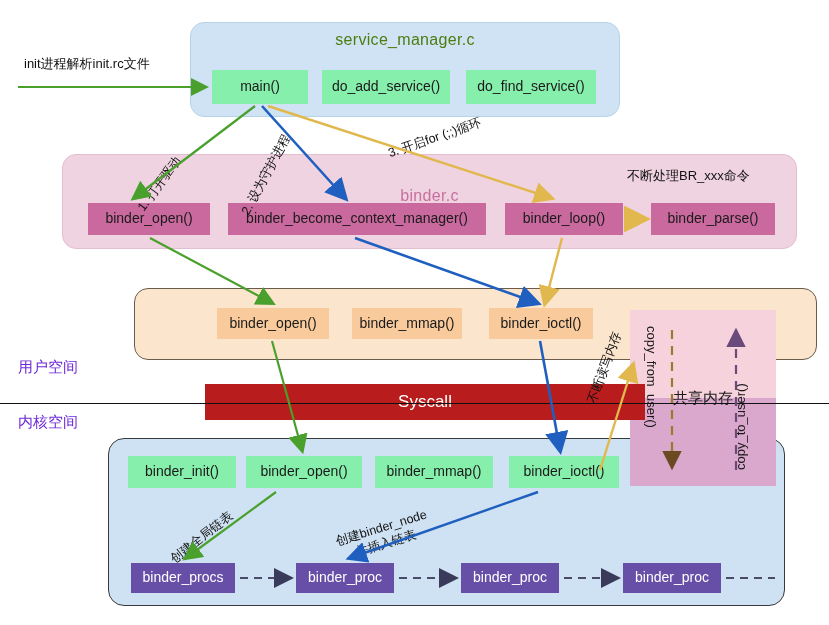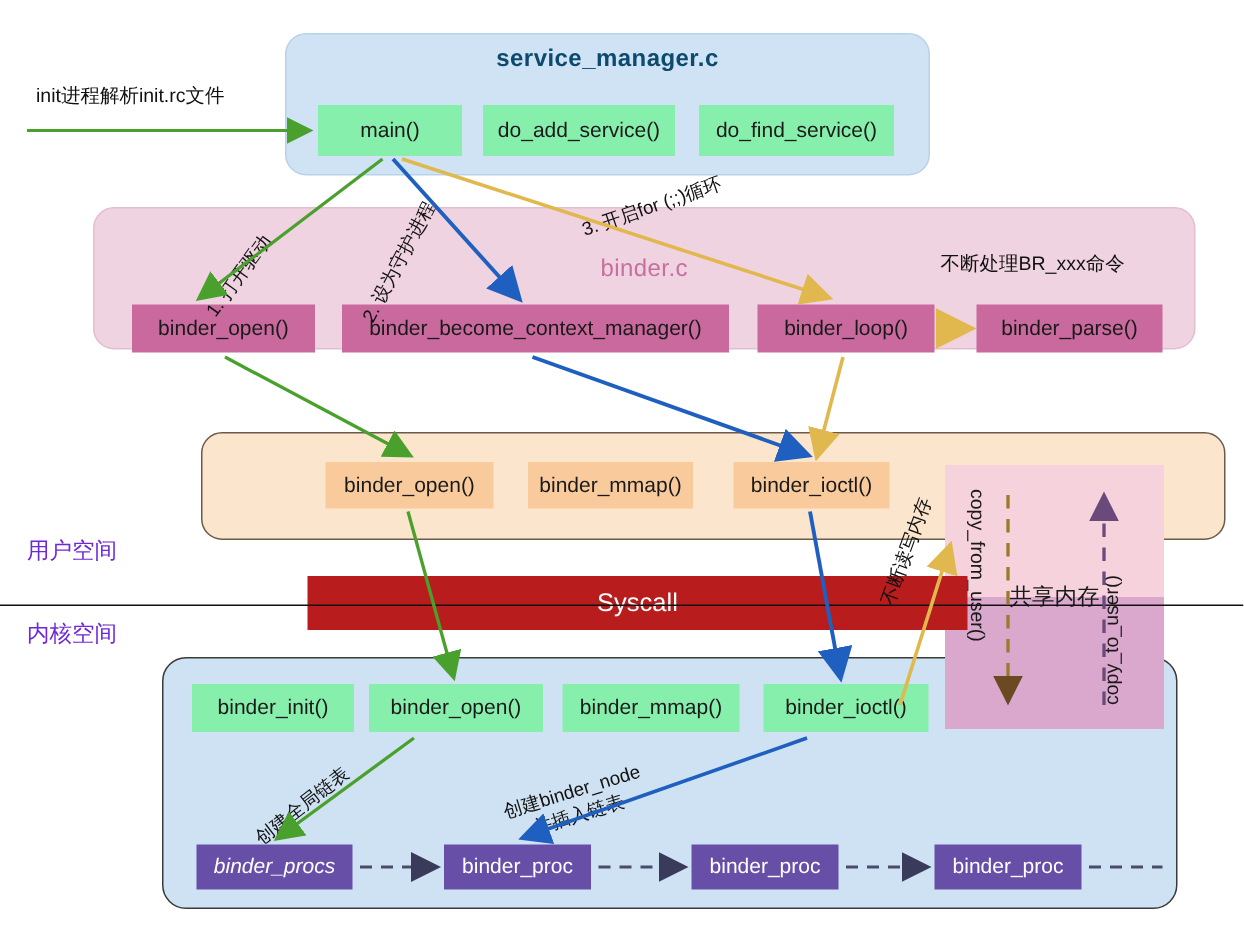--- a/index.html
+++ b/index.html
@@ -4,30 +4,30 @@
 <style>
   html,body{margin:0;padding:0;background:#ffffff;}
   body{width:829px;height:625px;overflow:hidden;
        font-family:"Liberation Sans","DejaVu Sans",sans-serif;}
   #stage{position:relative;width:829px;height:625px;background:#fff;}
 
   
   .panel{position:absolute;box-sizing:border-box;}
   .panel-sm{left:190px;top:22px;width:430px;height:95px;
             background:#cfe3f5;border:1px solid #b7d3ea;border-radius:14px;}
-  .panel-binder{left:62px;top:138px;width:735px;height:95px;
+  .panel-binder{left:62px;top:154px;width:735px;height:95px;
             background:#f0d3e0;border:1px solid #e3bdd0;border-radius:14px;}
   .panel-driver{left:134px;top:288px;width:683px;height:72px;
             background:#fce5cd;border:1.6px solid #6b5b4a;border-radius:14px;}
   .panel-kernel{left:108px;top:438px;width:677px;height:168px;
             background:#cfe2f3;border:1.6px solid #3a3a3a;border-radius:16px;}
 
   .panel-title{position:absolute;width:100%;text-align:center;
                font-size:16px;letter-spacing:.3px;}
-  .t-sm{top:8px;color:#0c4a6e;font-weight:bold;}
+  .t-sm{top:8px;color:#4d7c0f;}
   .t-binder{top:32px;color:#c76fa0;}
 
   
   .shm{position:absolute;left:630px;top:310px;width:146px;height:176px;
        background:#f6d2dc;}
   .shm-bottom{position:absolute;left:0;top:50%;width:100%;height:50%;
        background:#d9a8cc;}
   .shm-label{position:absolute;left:0;top:50%;width:100%;
        transform:translateY(-50%);text-align:center;
        font-size:15px;color:#1a1a1a;}
@@ -108,21 +108,21 @@
 
   <div class="node n-orange" style="left:217px;top:308px;width:112px;height:31px;">binder_open()</div>
   <div class="node n-orange" style="left:352px;top:308px;width:110px;height:31px;">binder_mmap()</div>
   <div class="node n-orange" style="left:489px;top:308px;width:104px;height:31px;">binder_ioctl()</div>
 
   <div class="node n-blue" style="left:128px;top:456px;width:108px;height:32px;">binder_init()</div>
   <div class="node n-blue" style="left:246px;top:456px;width:116px;height:32px;">binder_open()</div>
   <div class="node n-blue" style="left:375px;top:456px;width:118px;height:32px;">binder_mmap()</div>
   <div class="node n-blue" style="left:509px;top:456px;width:110px;height:32px;">binder_ioctl()</div>
 
-  <div class="node n-purple" style="left:131px;top:563px;width:104px;height:30px;font-style:italic;">binder_procs</div>
+  <div class="node n-purple" style="left:131px;top:563px;width:104px;height:30px;">binder_procs</div>
   <div class="node n-purple" style="left:296px;top:563px;width:98px;height:30px;">binder_proc</div>
   <div class="node n-purple" style="left:461px;top:563px;width:98px;height:30px;">binder_proc</div>
   <div class="node n-purple" style="left:623px;top:563px;width:98px;height:30px;">binder_proc</div>
 
   <div class="ann-h" style="left:24px;top:55px;">init进程解析init.rc文件</div>
 
   <div class="ann" style="left:134px;top:205px;transform:rotate(-54deg);">1. 打开驱动</div>
   <div class="ann" style="left:238px;top:210px;transform:rotate(-62deg);">2. 设为守护进程</div>
   <div class="ann" style="left:386px;top:146px;transform:rotate(-19deg);">3. 开启for (;;)循环</div>
 

